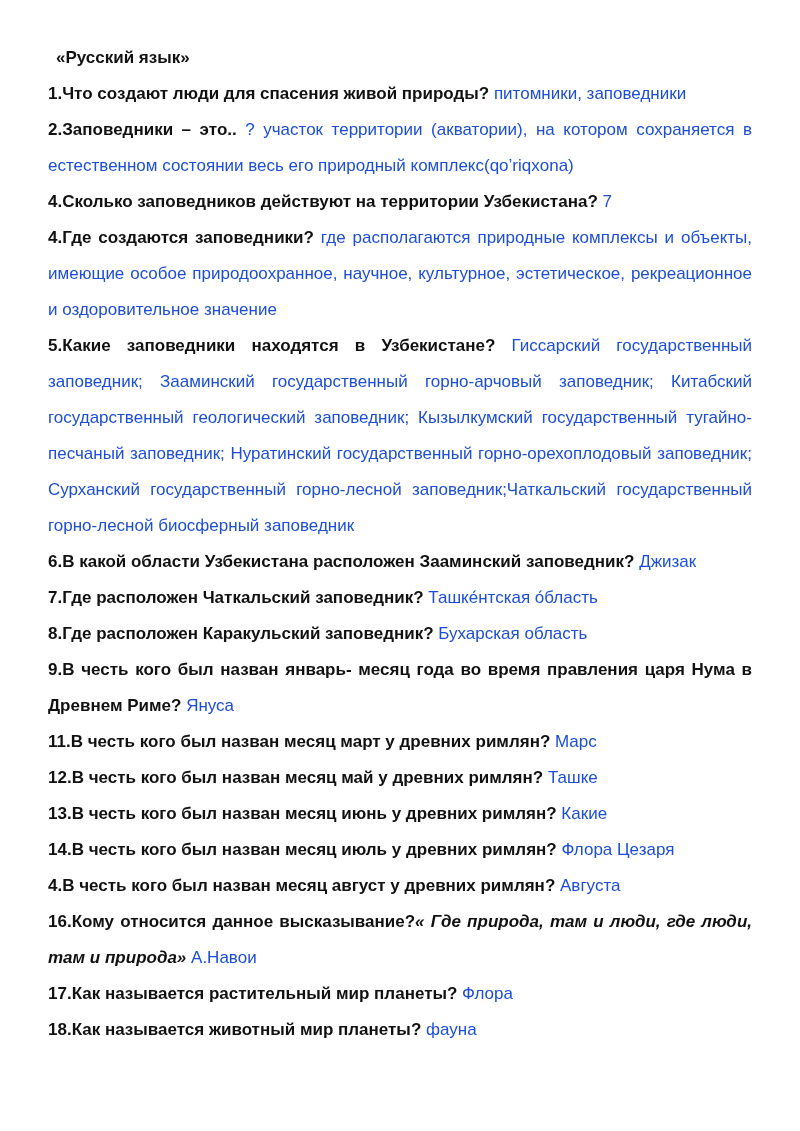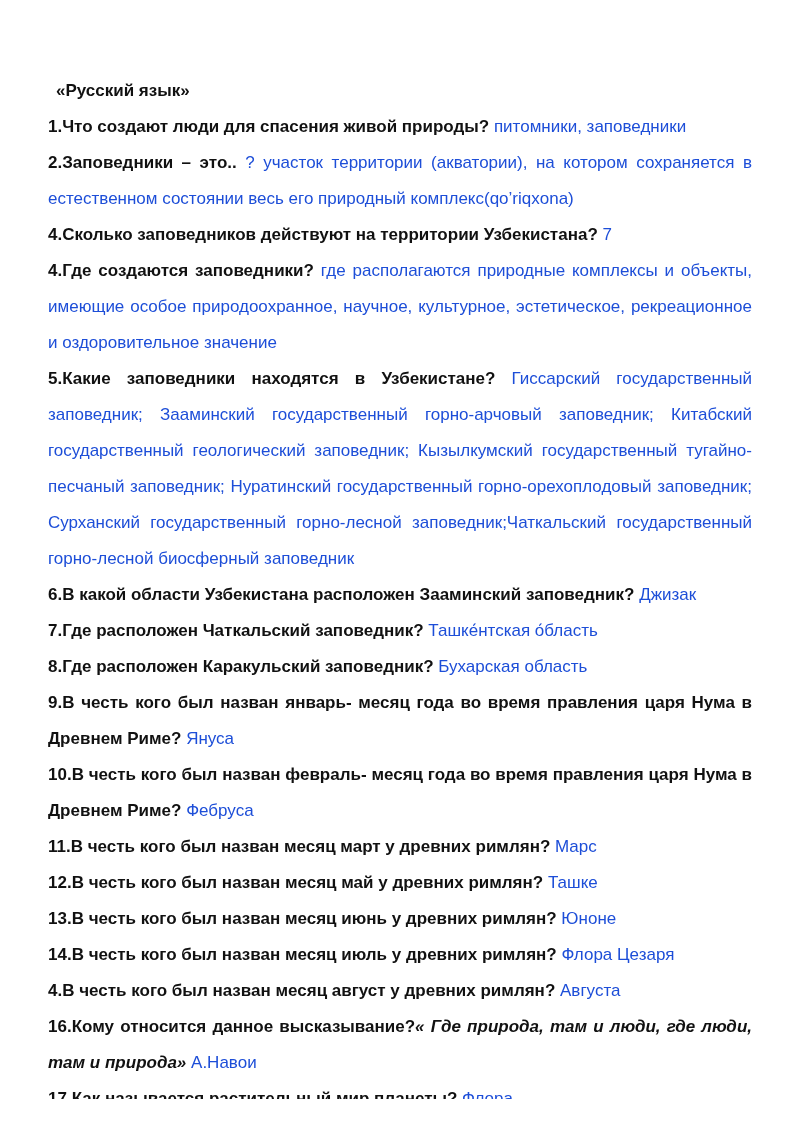--- a/index.html
+++ b/index.html
@@ -12,21 +12,20 @@
     width: 800px;
     height: 1066px;
     background: #ffffff;
     box-sizing: border-box;
     padding: 40px 48px 16px 48px;
     font-family: "Liberation Sans", "DejaVu Sans", sans-serif;
     color: #1e1e1e;
     font-size: 17px;
     line-height: 36px;
     overflow: hidden;
-    margin-top: 33px;
   }
   .doc-title {
     font-weight: 700;
     color: #111111;
     padding-left: 8px;
     text-align: left;
     margin: 0;
   }
   .para {
     margin: 0;
@@ -72,31 +71,29 @@
 
   <p class="para"><b class="q">7.Где расположен Чаткальский заповедник?</b>
     <span class="a">Ташке́нтская о́бласть</span></p>
 
   <p class="para"><b class="q">8.Где расположен Каракульский заповедник?</b>
     <span class="a">Бухарская область</span></p>
 
   <p class="para"><b class="q">9.В честь кого был назван январь- месяц года во время правления царя Нума в Древнем Риме?</b>
     <span class="a">Януса</span></p>
 
-  <p class="para"><b class="q">10.В честь кого был назван февраль- месяц года во время правления царя Нума в Древнем Риме?</b>
-    <span class="a">Фебруса</span></p>
 
   <p class="para"><b class="q">11.В честь кого был назван месяц март у древних римлян?</b>
     <span class="a">Марс</span></p>
 
   <p class="para"><b class="q">12.В честь кого был назван месяц май у древних римлян?</b>
     <span class="a">Ташке</span></p>
 
   <p class="para"><b class="q">13.В честь кого был назван месяц июнь у древних римлян?</b>
-    <span class="a">Юноне</span></p>
+    <span class="a">Какие</span></p>
 
   <p class="para"><b class="q">14.В честь кого был назван месяц июль у древних римлян?</b>
     <span class="a">Флора Цезаря</span></p>
 
   <p class="para"><b class="q">4.В честь кого был назван месяц август у древних римлян?</b>
     <span class="a">Августа</span></p>
 
   <p class="para"><b class="q">16.Кому относится данное высказывание?</b><i class="quote">« Где природа, там и люди, где люди, там и природа»</i>
     <span class="a">А.Навои</span></p>
 

